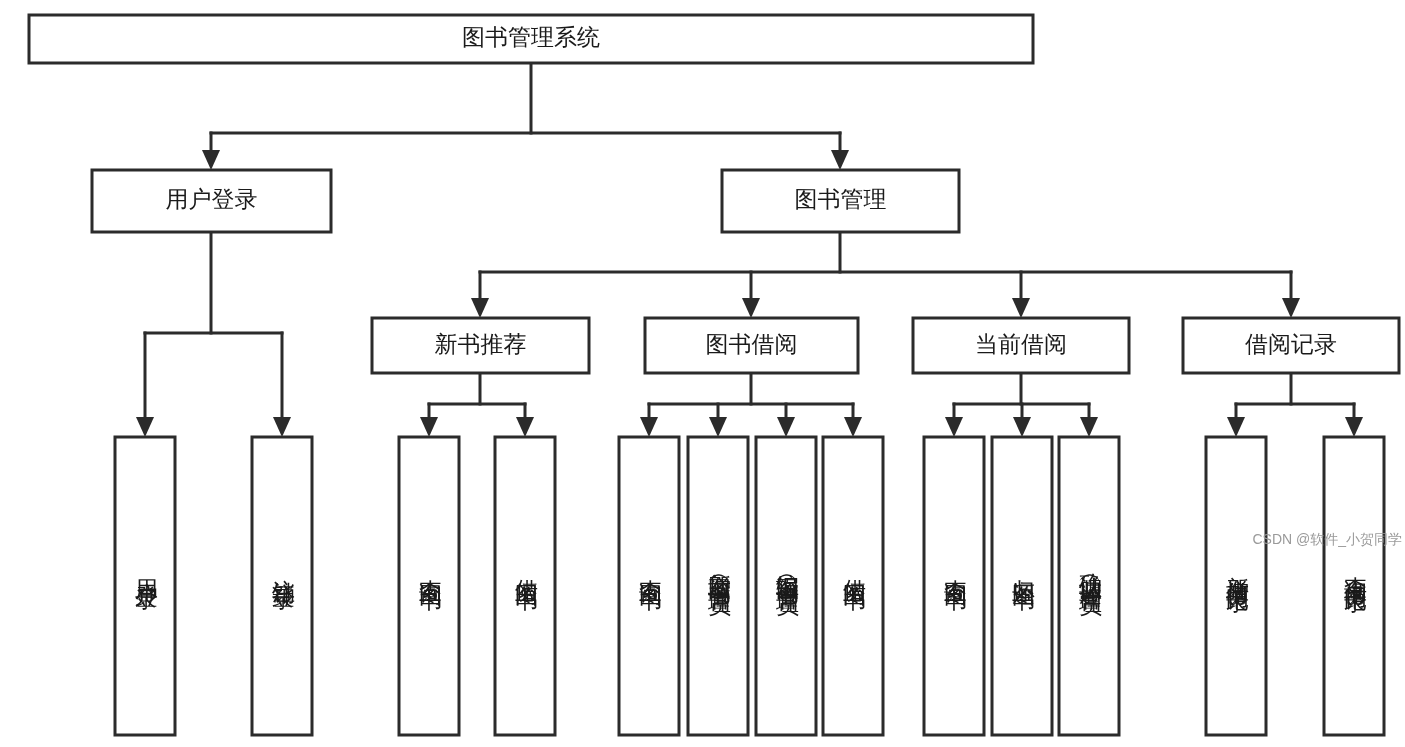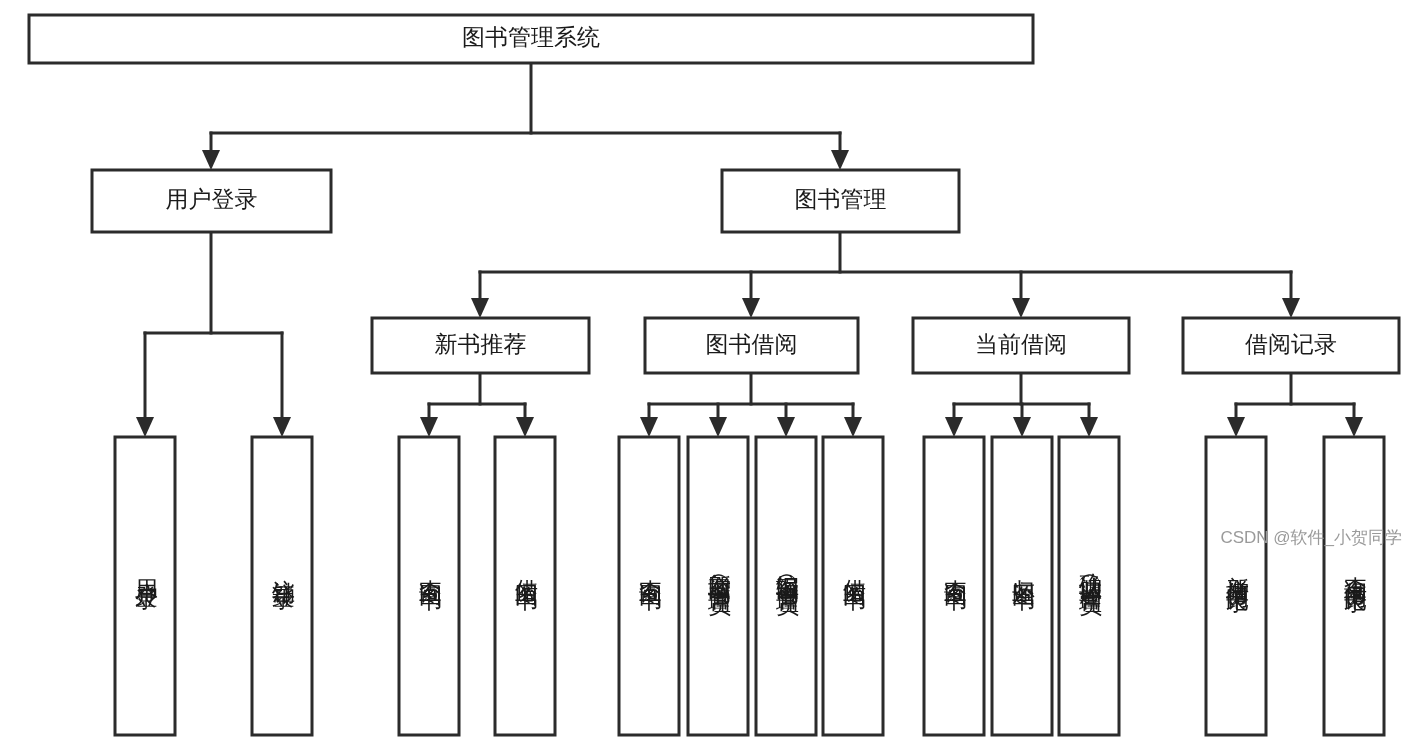--- a/index.html
+++ b/index.html
@@ -55,21 +55,21 @@
   .node-label.vertical {
     font-size: 23px;
     writing-mode: vertical-rl;
     text-orientation: upright;
     letter-spacing: 3px;
   }
   .watermark {
     position: absolute;
     right: 14px;
     bottom: 6px;
-    font-size: 17px;
+    font-size: 14px;
     color: #9a9a9a;
     font-family: "Liberation Sans", "DejaVu Sans", sans-serif;
     white-space: nowrap;
     pointer-events: none;
   }
 </style>
 </head>
 <body>
 
 <div id="diagram-root">

